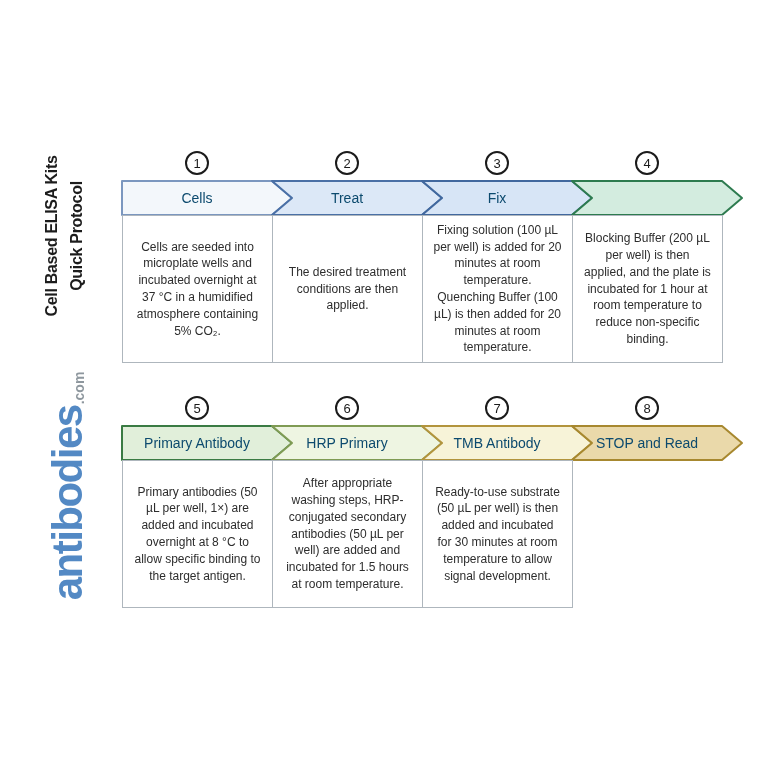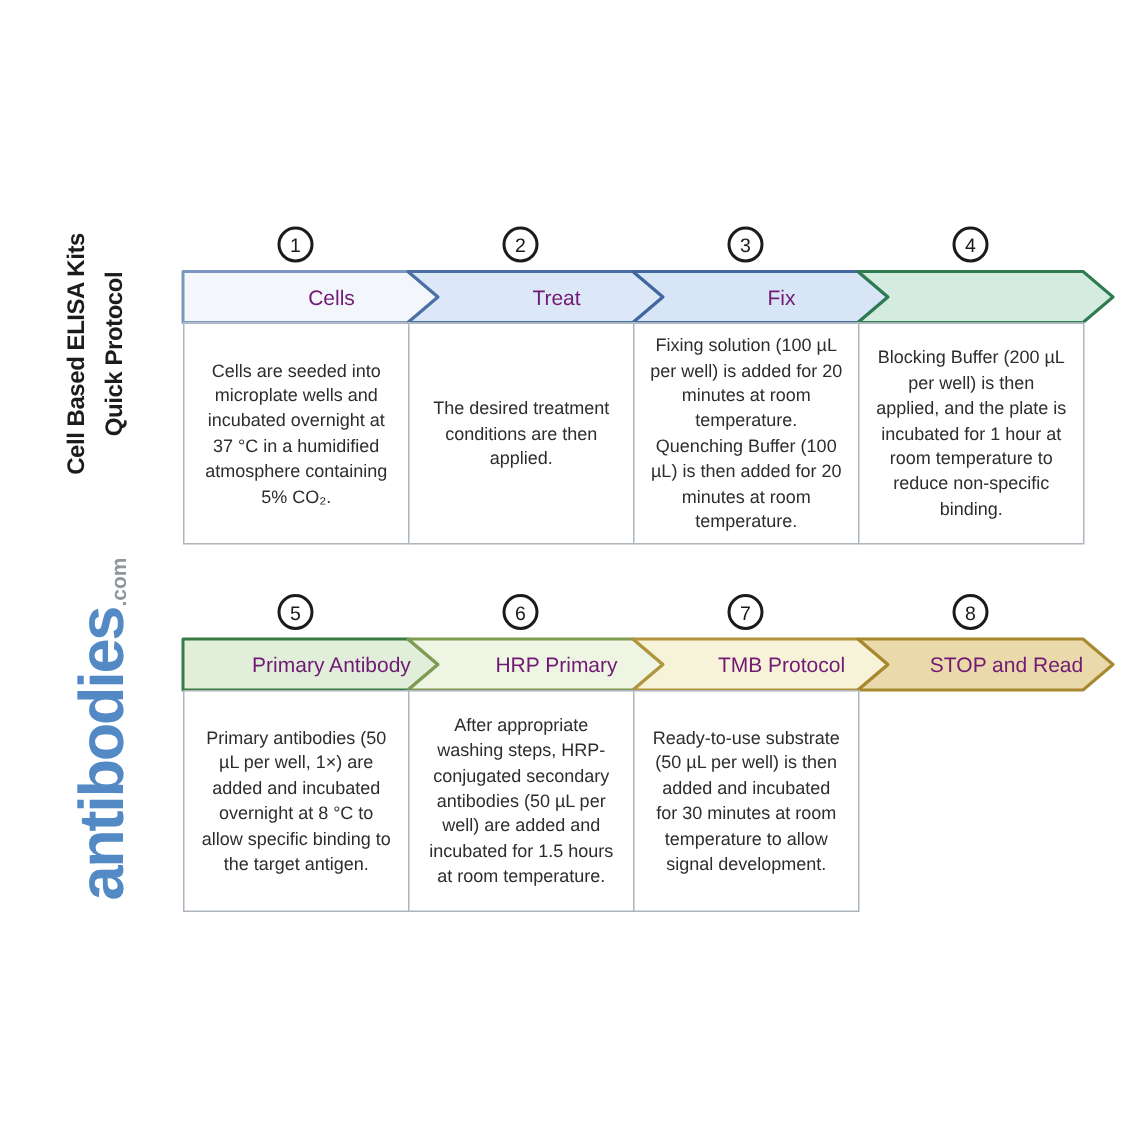--- a/index.html
+++ b/index.html
@@ -28,21 +28,21 @@
   .prow{position:absolute;left:122px;width:600px;height:214px;}
   .prow .circle{
     position:absolute;top:0;width:24px;height:24px;border:2px solid #1b1b1b;
     border-radius:50%;box-sizing:border-box;background:#ffffff;
     display:flex;align-items:center;justify-content:center;
     font-size:13px;color:#1b1b1b;
   }
   .prow svg.band{position:absolute;left:-2px;top:28px;overflow:visible;}
   .prow .arrow-label{
     position:absolute;top:30px;width:150px;height:34px;line-height:34px;
-    text-align:center;font-size:14px;color:#701a75;padding-left:24px;
+    text-align:center;font-size:14px;color:#0c4a6e;
   }
   .prow .boxes{position:absolute;left:0;top:64px;display:flex;}
   .prow .box{
     width:151px;height:148px;box-sizing:border-box;border:1px solid #aeb6bd;
     margin-left:-1px;background:#ffffff;
     display:flex;align-items:center;justify-content:center;
     padding:8px 10px;text-align:center;font-size:12px;line-height:1.4;color:#2d2d2d;
   }
   .prow .box:first-child{margin-left:0;}
   .c0{left:63px;} .c1{left:213px;} .c2{left:363px;} .c3{left:513px;}
@@ -110,21 +110,21 @@
 
   <svg class="band" width="624" height="38" viewBox="0 0 624 38">
     <polygon stroke-width="2" stroke-linejoin="round" points="2,2 152,2 172,19 152,36 2,36" fill="#e1efda" stroke="#3a7b43"></polygon>
     <polygon stroke-width="2" stroke-linejoin="round" points="152,2 302,2 322,19 302,36 152,36 172,19" fill="#eef5e2" stroke="#7f9b54"></polygon>
     <polygon stroke-width="2" stroke-linejoin="round" points="302,2 452,2 472,19 452,36 302,36 322,19" fill="#f7f3d8" stroke="#b2943d"></polygon>
     <polygon stroke-width="2" stroke-linejoin="round" points="452,2 602,2 622,19 602,36 452,36 472,19" fill="#ead9aa" stroke="#a7882f"></polygon>
   </svg>
 
   <div class="arrow-label l0">Primary Antibody</div>
   <div class="arrow-label l1">HRP Primary</div>
-  <div class="arrow-label l2">TMB Protocol</div>
+  <div class="arrow-label l2">TMB Antibody</div>
   <div class="arrow-label l3">STOP and Read</div>
 
   <div class="boxes">
     <div class="box">Primary antibodies (50 µL per well, 1×) are added and incubated overnight at 8 °C to allow specific binding to the target antigen.</div>
     <div class="box">After appropriate washing steps, HRP-conjugated secondary antibodies (50 µL per well) are added and incubated for 1.5 hours at room temperature.</div>
     <div class="box">Ready-to-use substrate (50 µL per well) is then added and incubated for 30 minutes at room temperature to allow signal development.</div>
   </div>
 </div>
 
 </body></html>

